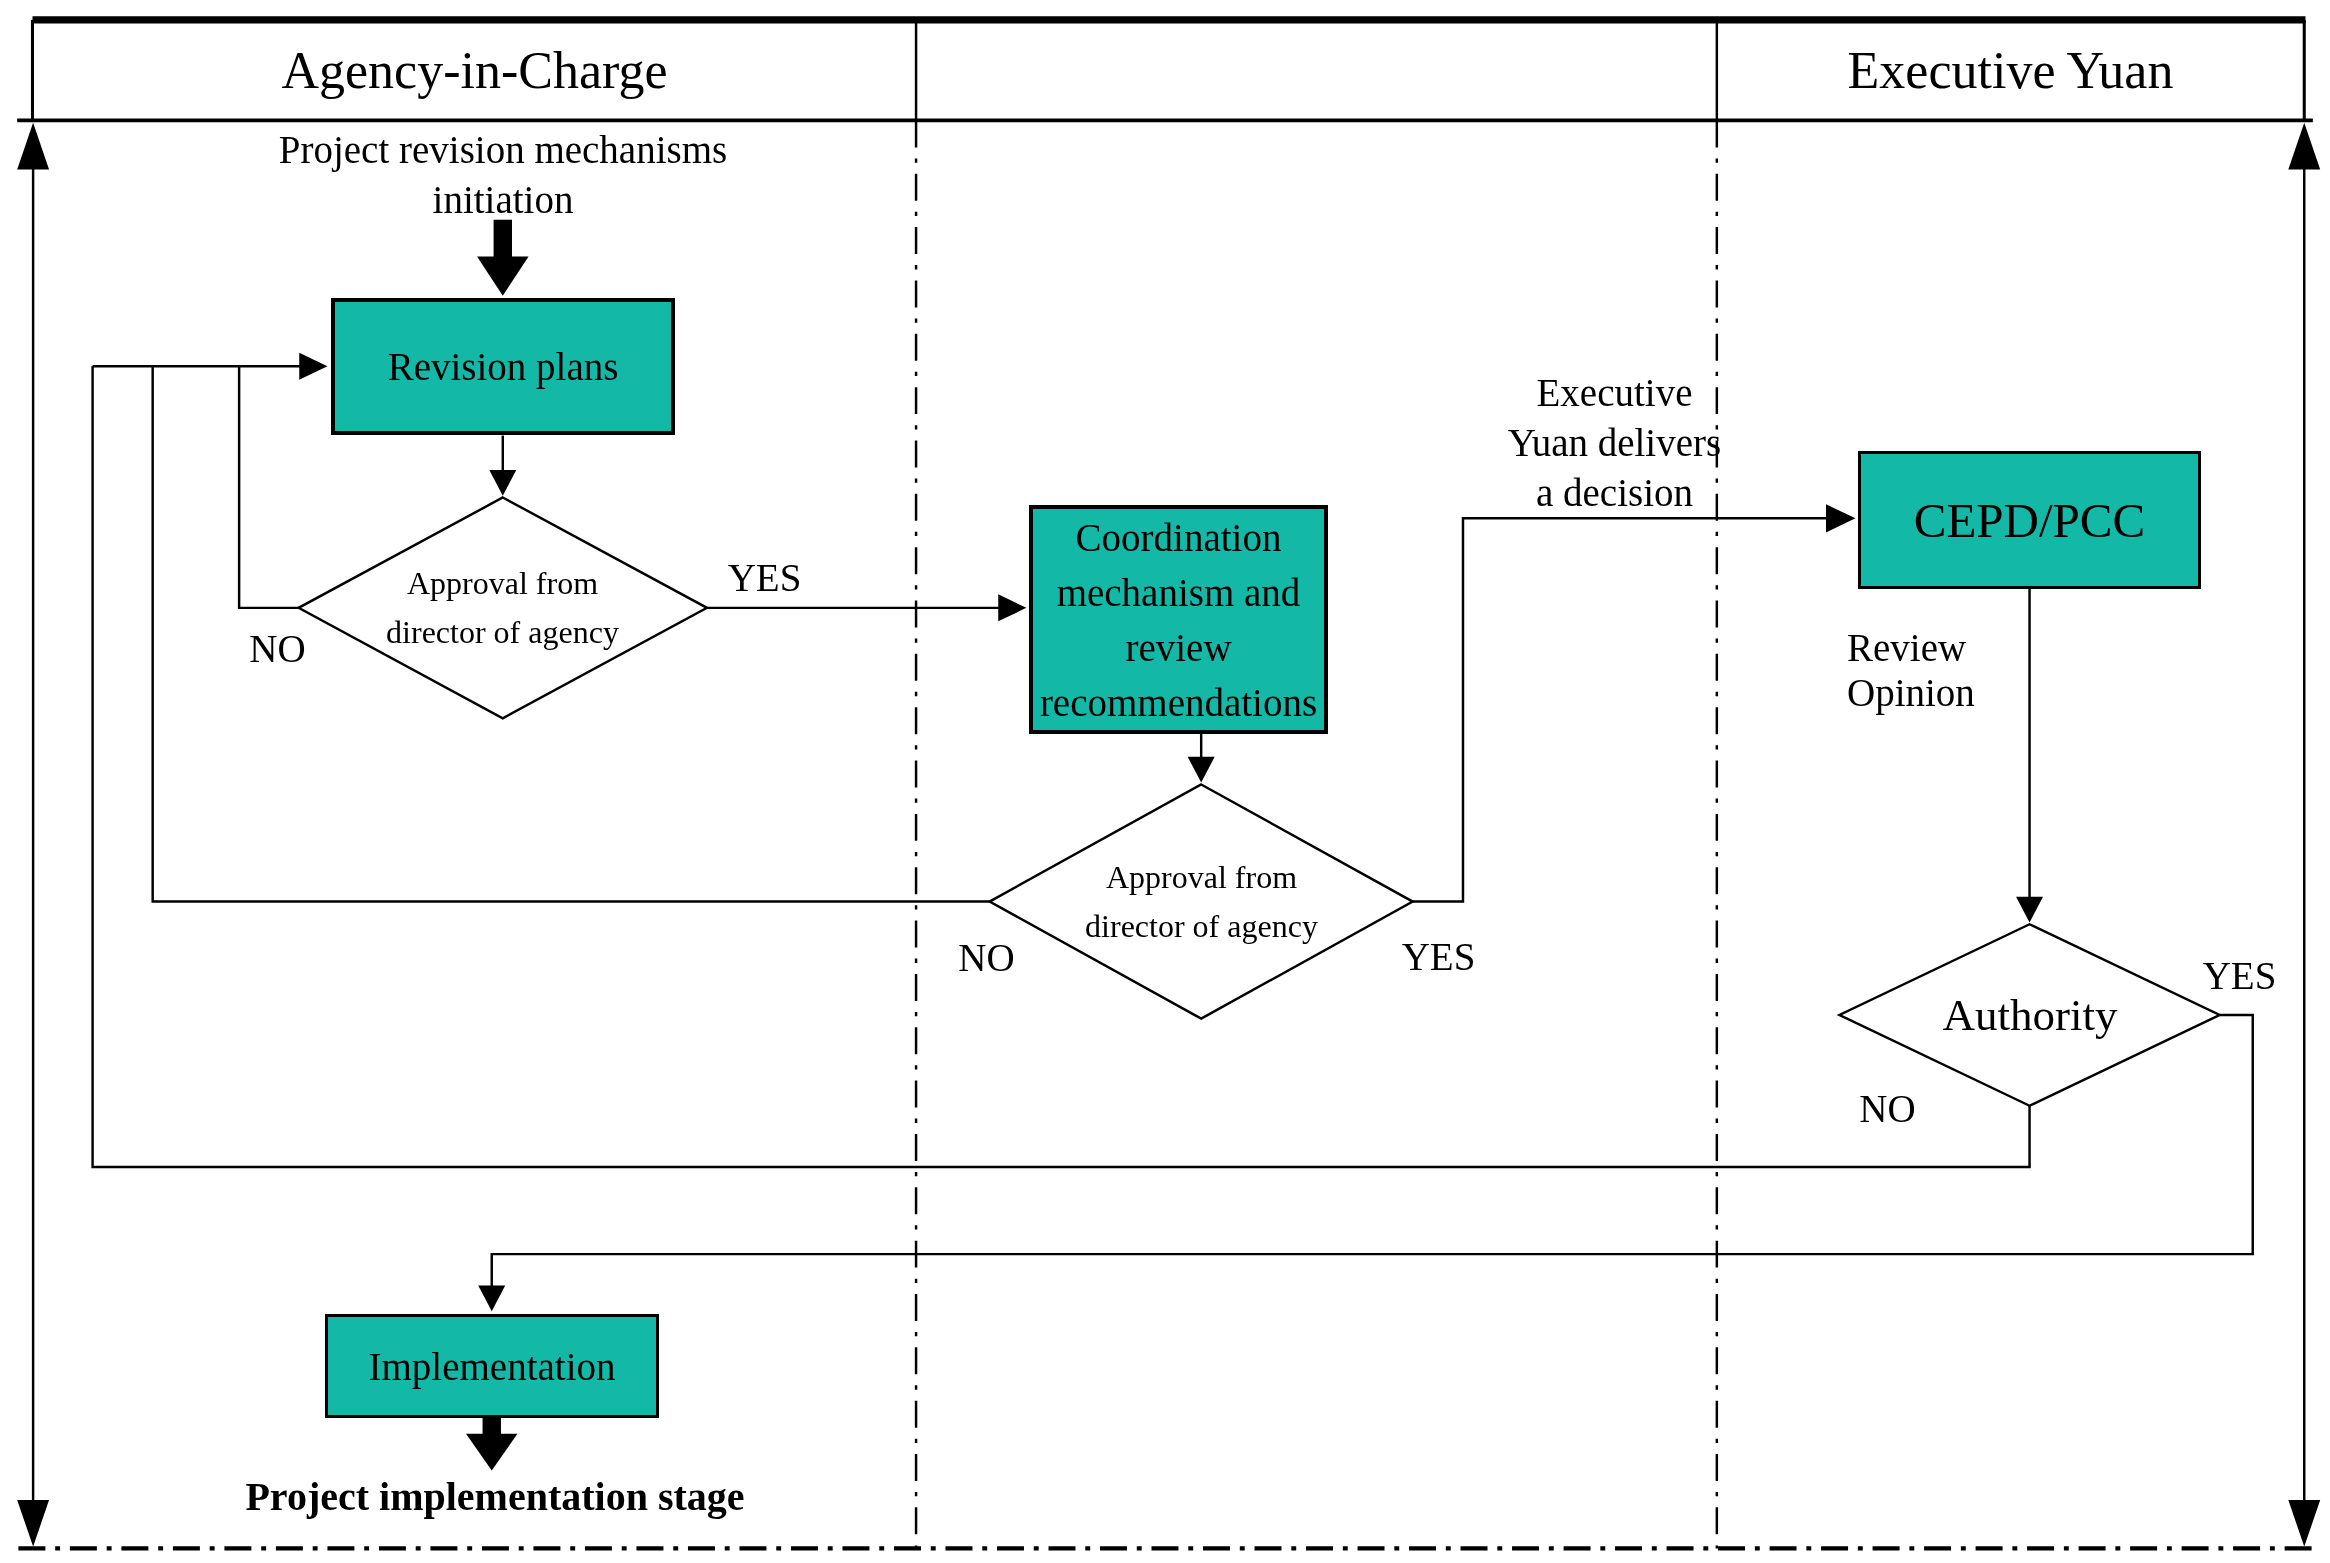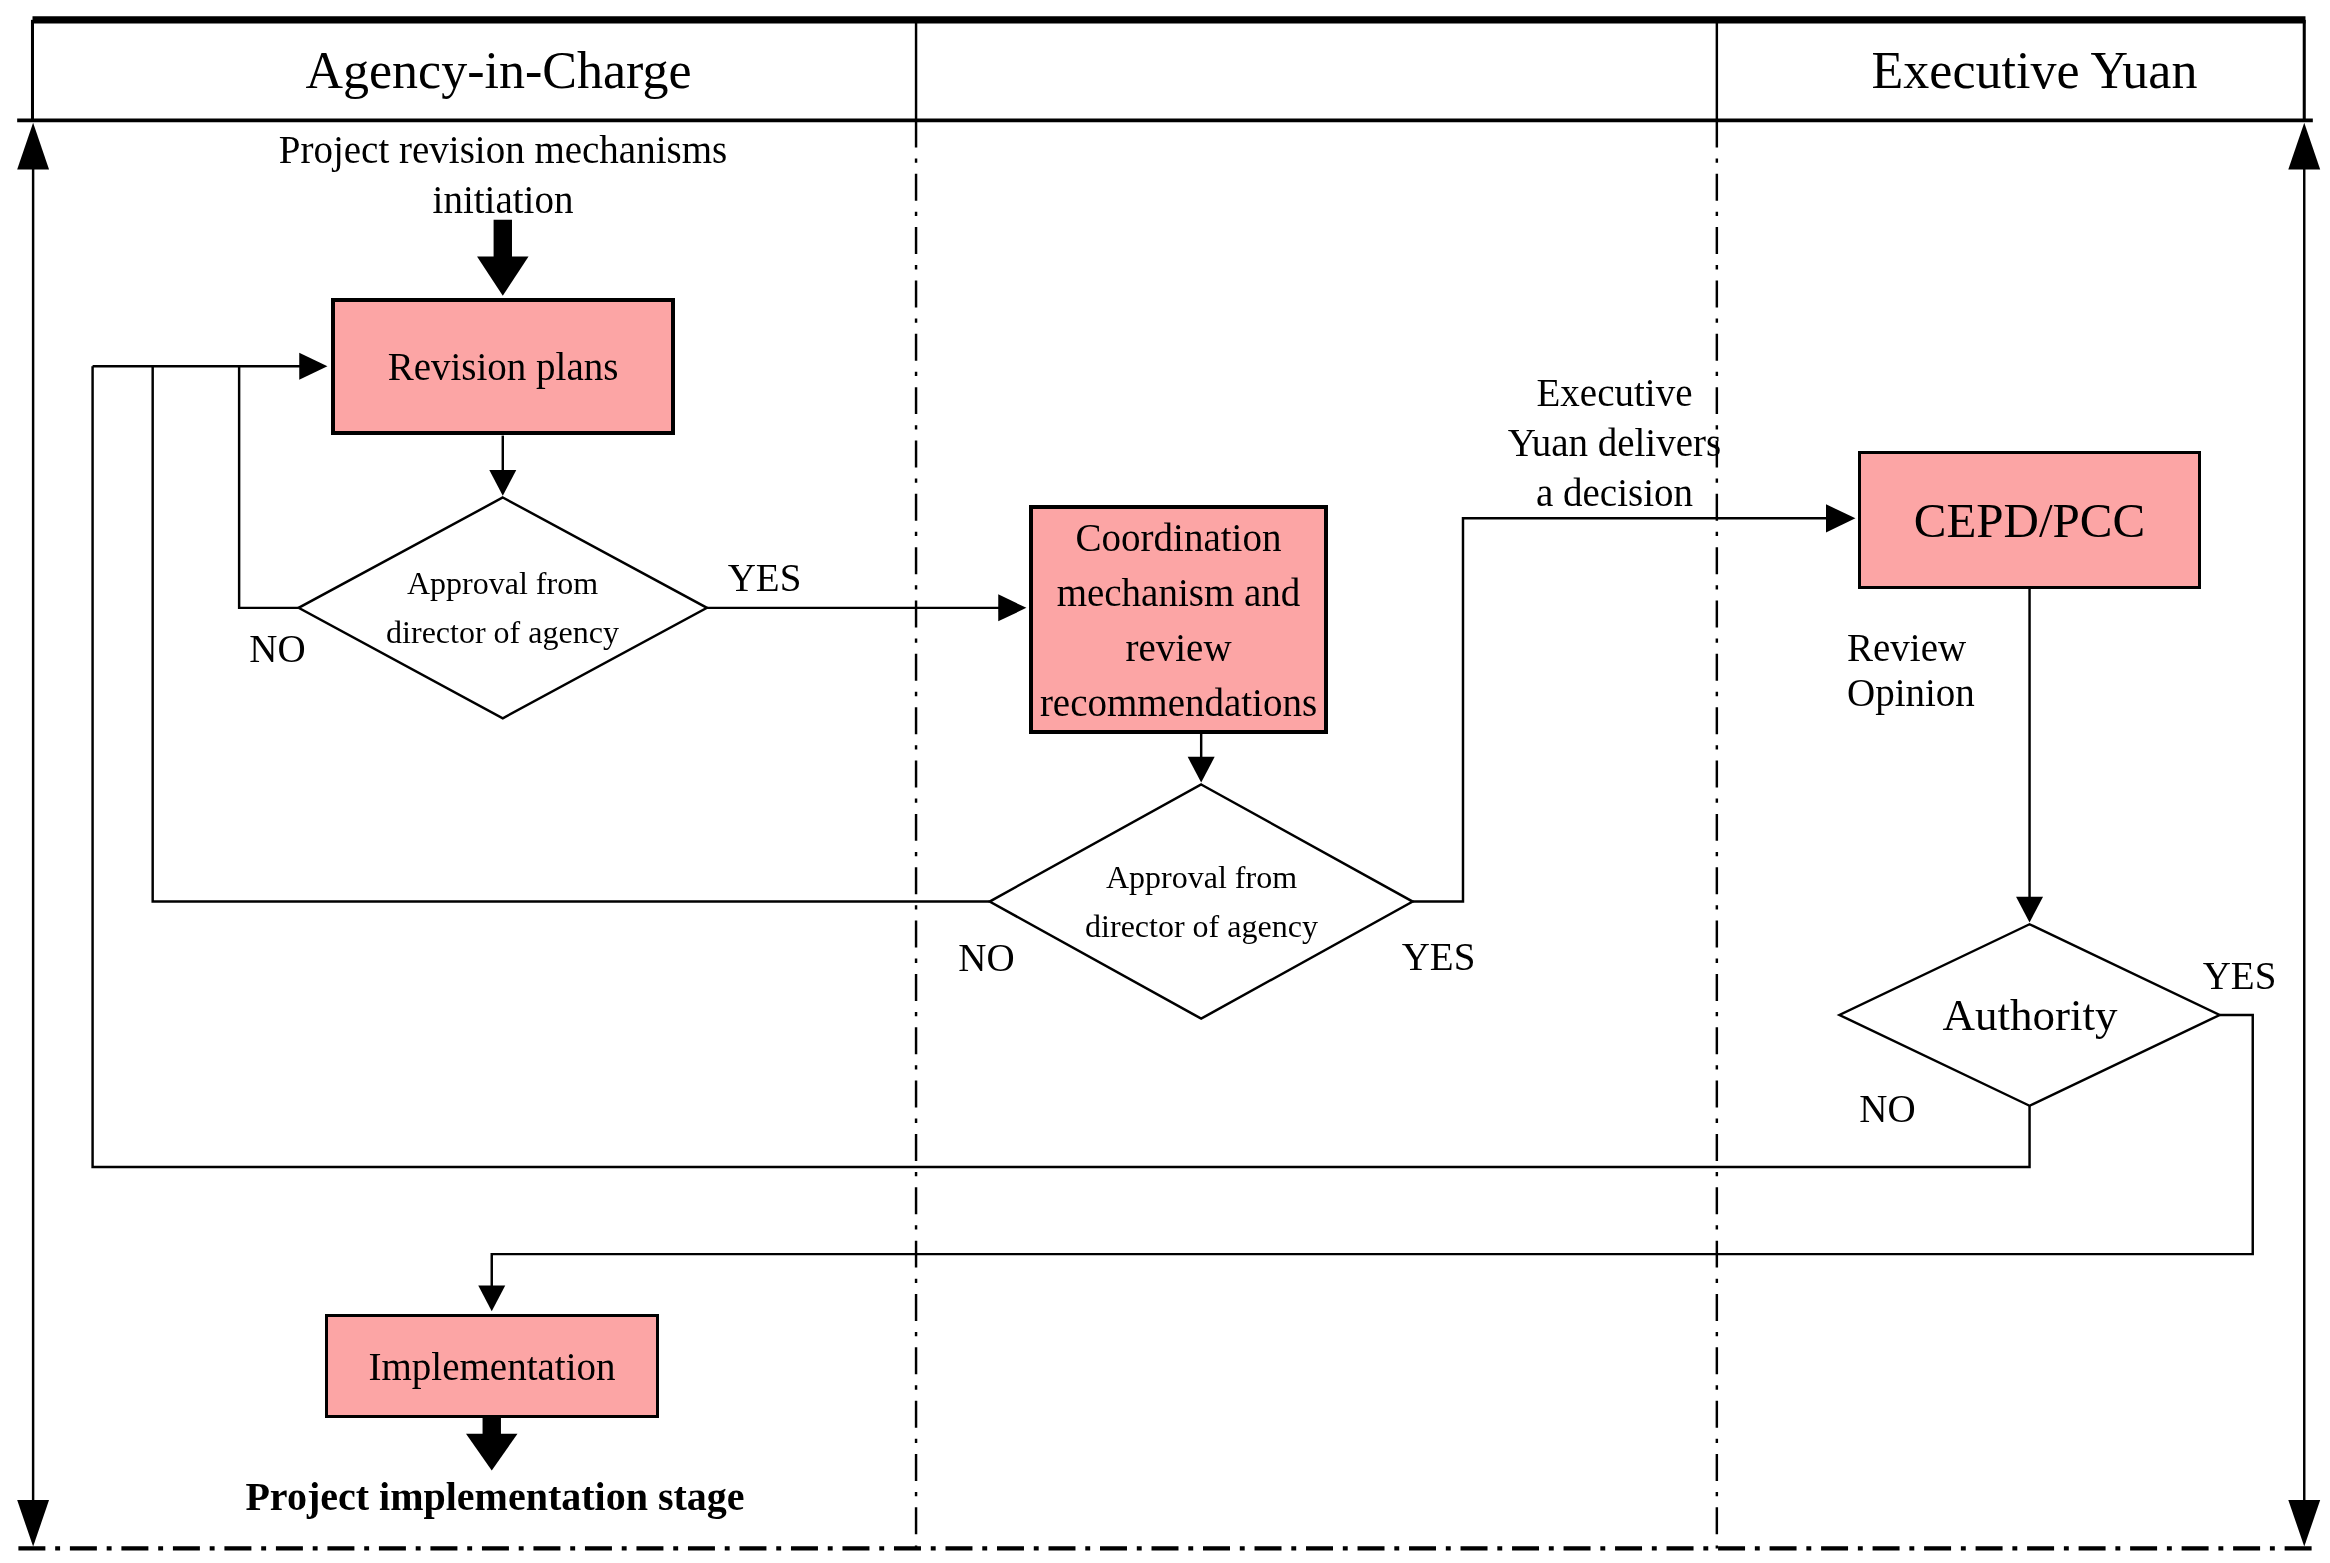--- a/index.html
+++ b/index.html
@@ -1,23 +1,23 @@
 <!DOCTYPE html>
 <html style="font-size:9.8px"><head>
 <meta charset="utf-8">
 <style>
   html,body{margin:0;padding:0;background:#fff;}
   #canvas{position:relative;width:2330px;height:1564px;background:#fff;
           font-family:"Liberation Serif","DejaVu Serif",serif;color:#000;}
   #wires{position:absolute;left:0;top:0;width:2330px;height:1564px;}
   .txt{position:absolute;display:flex;flex-direction:column;align-items:center;
        justify-content:center;text-align:center;white-space:nowrap;}
-  .box{position:absolute;background:#fca5a5;display:flex;flex-direction:column;
+  .box{position:absolute;background:#14b8a6;display:flex;flex-direction:column;
        align-items:center;justify-content:center;text-align:center;box-sizing:border-box;}
-  .hdr{font-size:52px;padding-left:24px;}
+  .hdr{font-size:52px;}
   .node-text{font-size:39px;line-height:55px;}
   .dtext{font-size:32px;line-height:49px;}
   .lbl{font-size:39px;}
   .note{font-size:39px;line-height:50px;}
   .end-text{font-size:40px;font-weight:bold;}
 </style>
 </head>
 <body>
 
 <div id="canvas">

